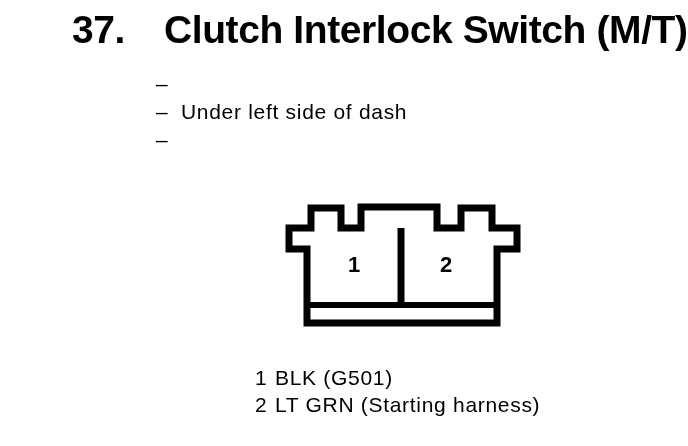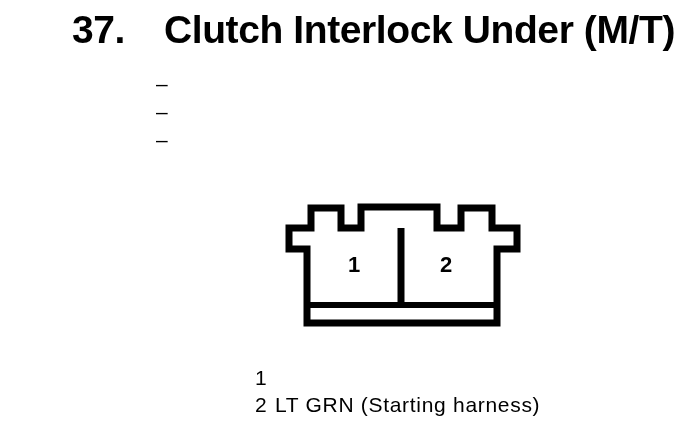--- a/index.html
+++ b/index.html
@@ -84,48 +84,50 @@
     flex: 0 0 20px;
   }
 </style>
 </head>
 <body>
 
 <div class="page">
 
   <div class="header">
     <span class="section-number">37.</span>
-    <span class="section-title">Clutch Interlock Under (M/T)</span>
+    <span class="section-title">Clutch Interlock Switch (M/T)</span>
   </div>
 
   <div class="details">
     <div class="detail-row">
       <span class="detail-dash">–</span>
     </div>
     <div class="detail-row">
       <span class="detail-dash">–</span>
+      <span>Under left side of dash</span>
     </div>
     <div class="detail-row">
       <span class="detail-dash">–</span>
     </div>
   </div>
 
   <div class="figure">
     <svg width="240" height="130" viewBox="0 0 240 130">
       <path d="M 7 28 L 29 28 L 29 8 L 59 8 L 59 28 L 79 28 L 79 7 L 155 7 L 155 28 L 179 28 L 179 8 L 210 8 L 210 28 L 235 28 L 235 49 L 215 49 L 215 123 L 25 123 L 25 49 L 7 49 Z" fill="#ffffff" stroke="#000000" stroke-width="7" stroke-linejoin="miter"></path>
       <line x1="119" y1="28" x2="119" y2="105" stroke="#000000" stroke-width="7"></line>
       <line x1="25" y1="105" x2="215" y2="105" stroke="#000000" stroke-width="6"></line>
       <text x="72" y="72" text-anchor="middle" fill="#000000">1</text>
       <text x="164" y="72" text-anchor="middle" fill="#000000">2</text>
     </svg>
   </div>
 
   <div class="legend">
     <div class="legend-row">
       <span class="legend-pin">1</span>
+      <span>BLK (G501)</span>
     </div>
     <div class="legend-row">
       <span class="legend-pin">2</span>
       <span>LT GRN (Starting harness)</span>
     </div>
   </div>
 
 </div>
 
 </body></html>

